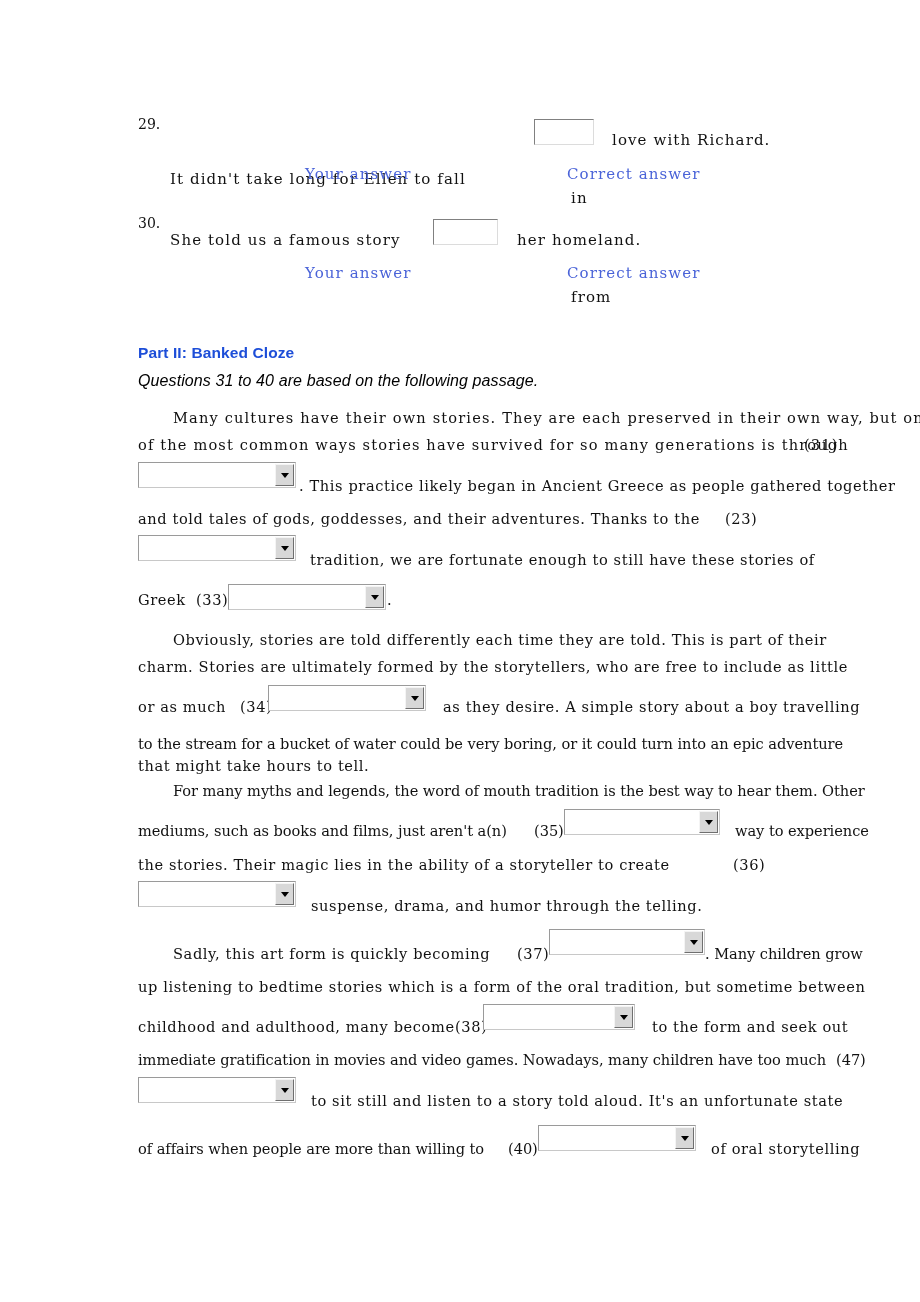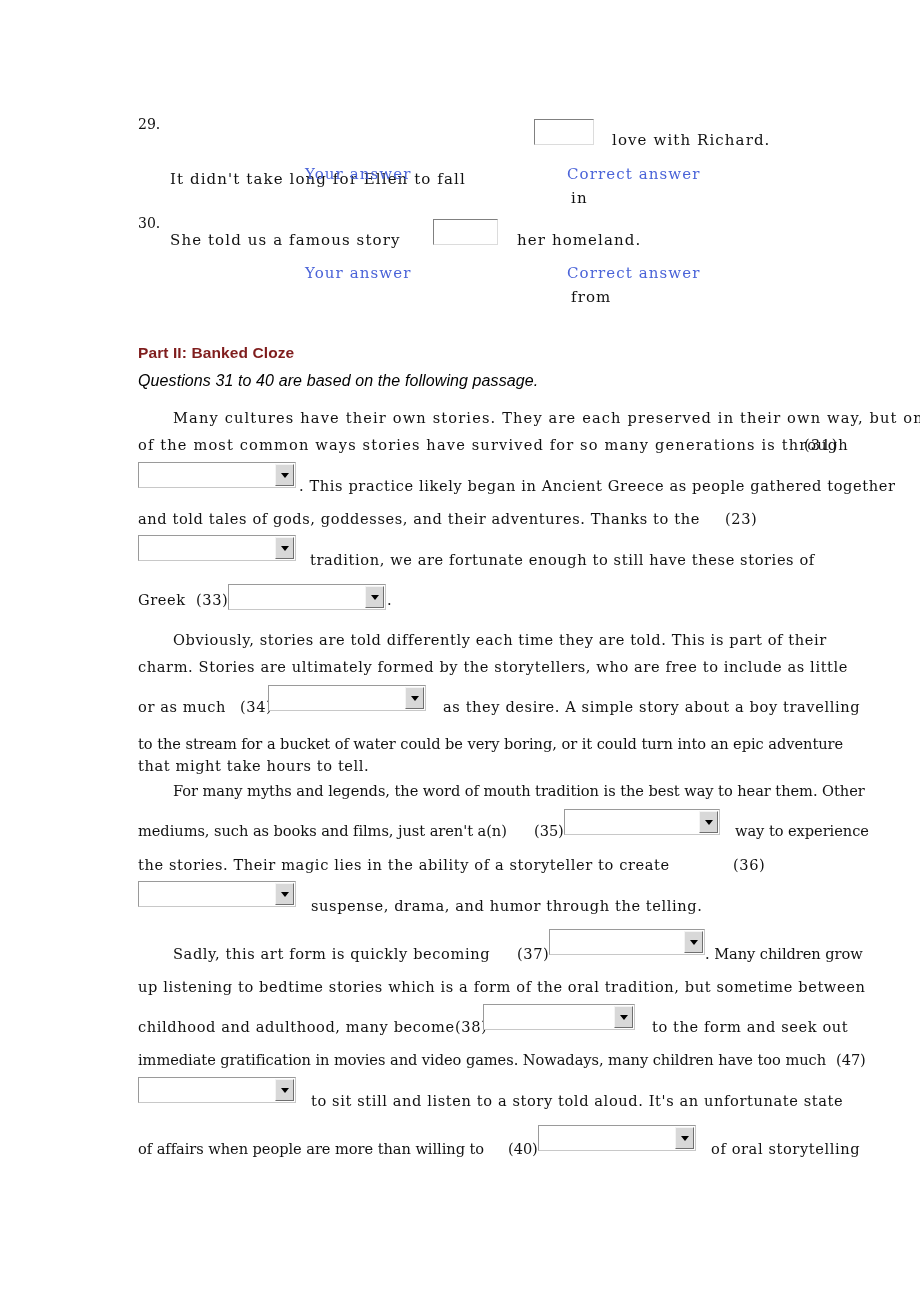--- a/index.html
+++ b/index.html
@@ -71,21 +71,21 @@
     font-size: 13px;
     outline: none;
   }
 
   
   .sec-title {
     position: absolute;
     font-family: "Liberation Sans", sans-serif;
     font-weight: bold;
     font-size: 15.5px;
-    color: #7f1d1d;
+    color: #1d4ed8;
     letter-spacing: 0.1px;
   }
   .sec-sub {
     position: absolute;
     font-family: "Liberation Sans", sans-serif;
     font-style: italic;
     font-size: 16px;
     color: #000;
     letter-spacing: 0.1px;
   }

